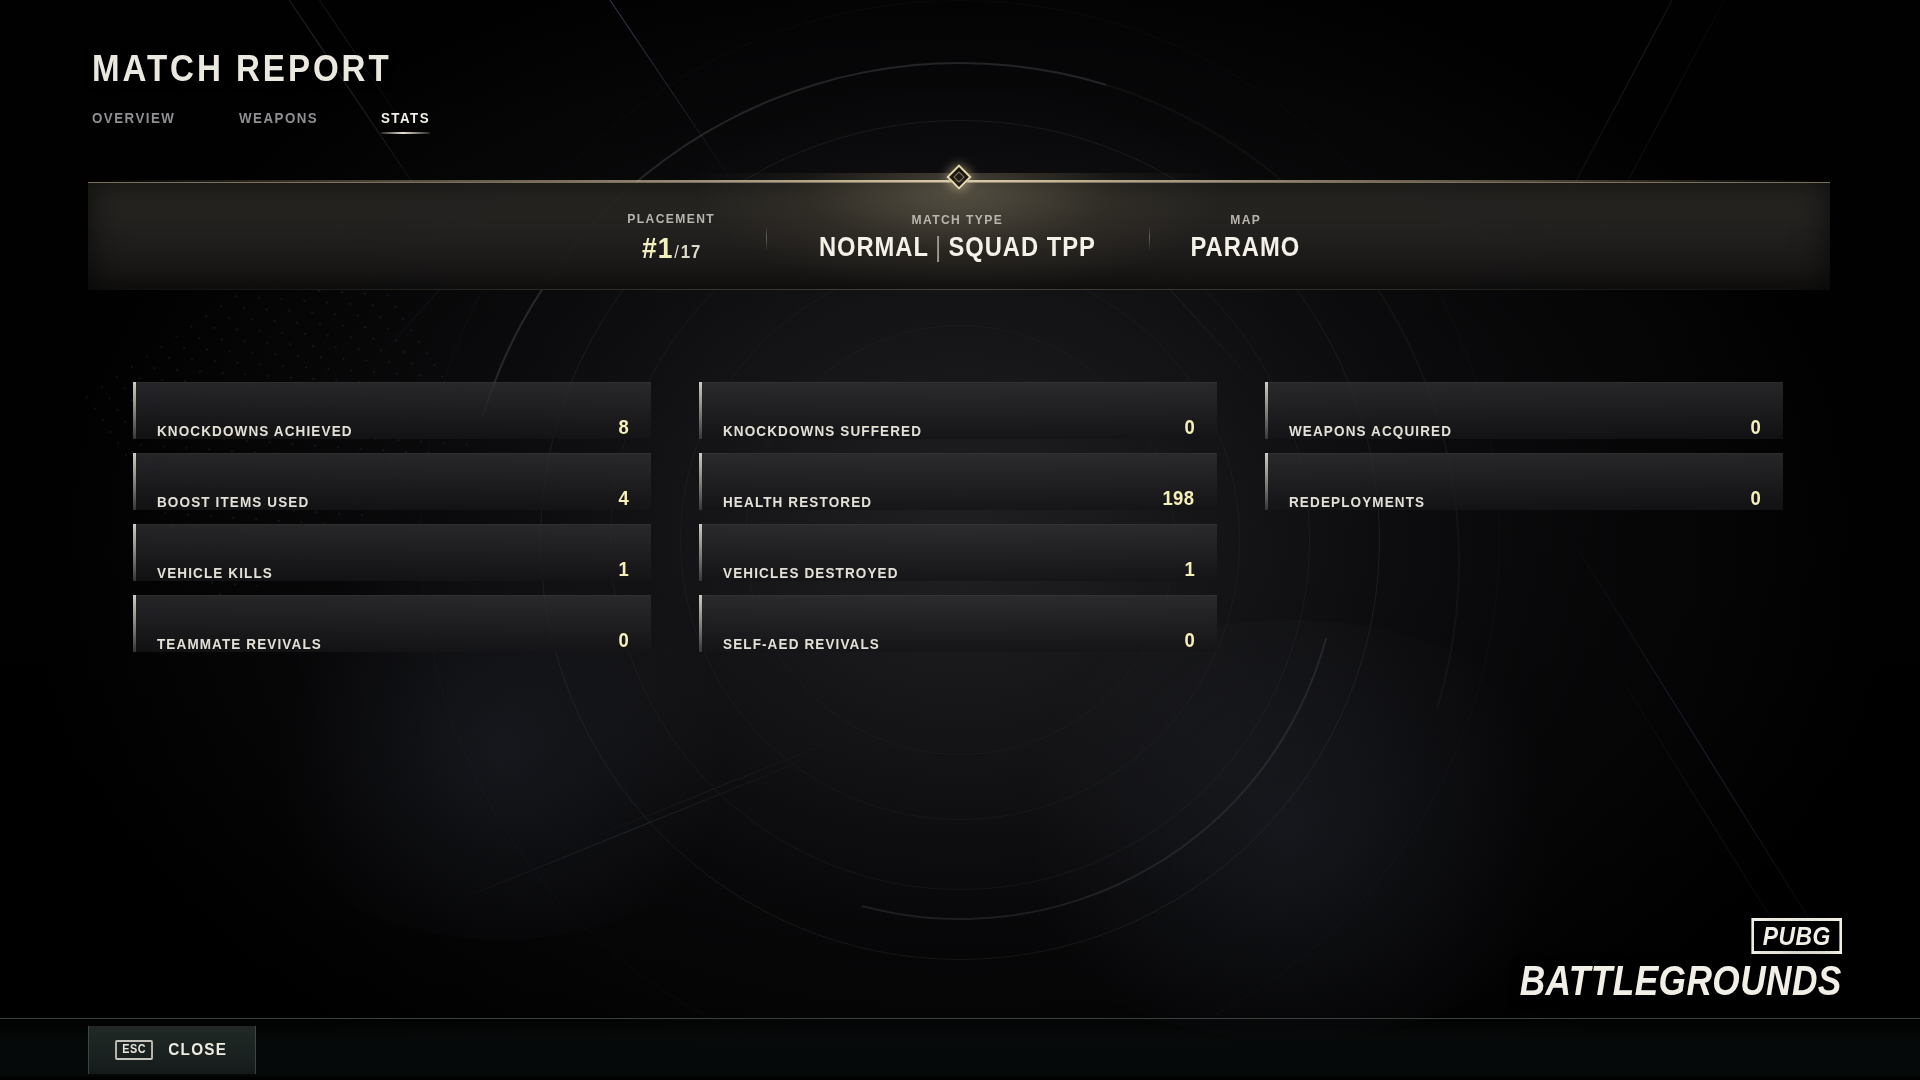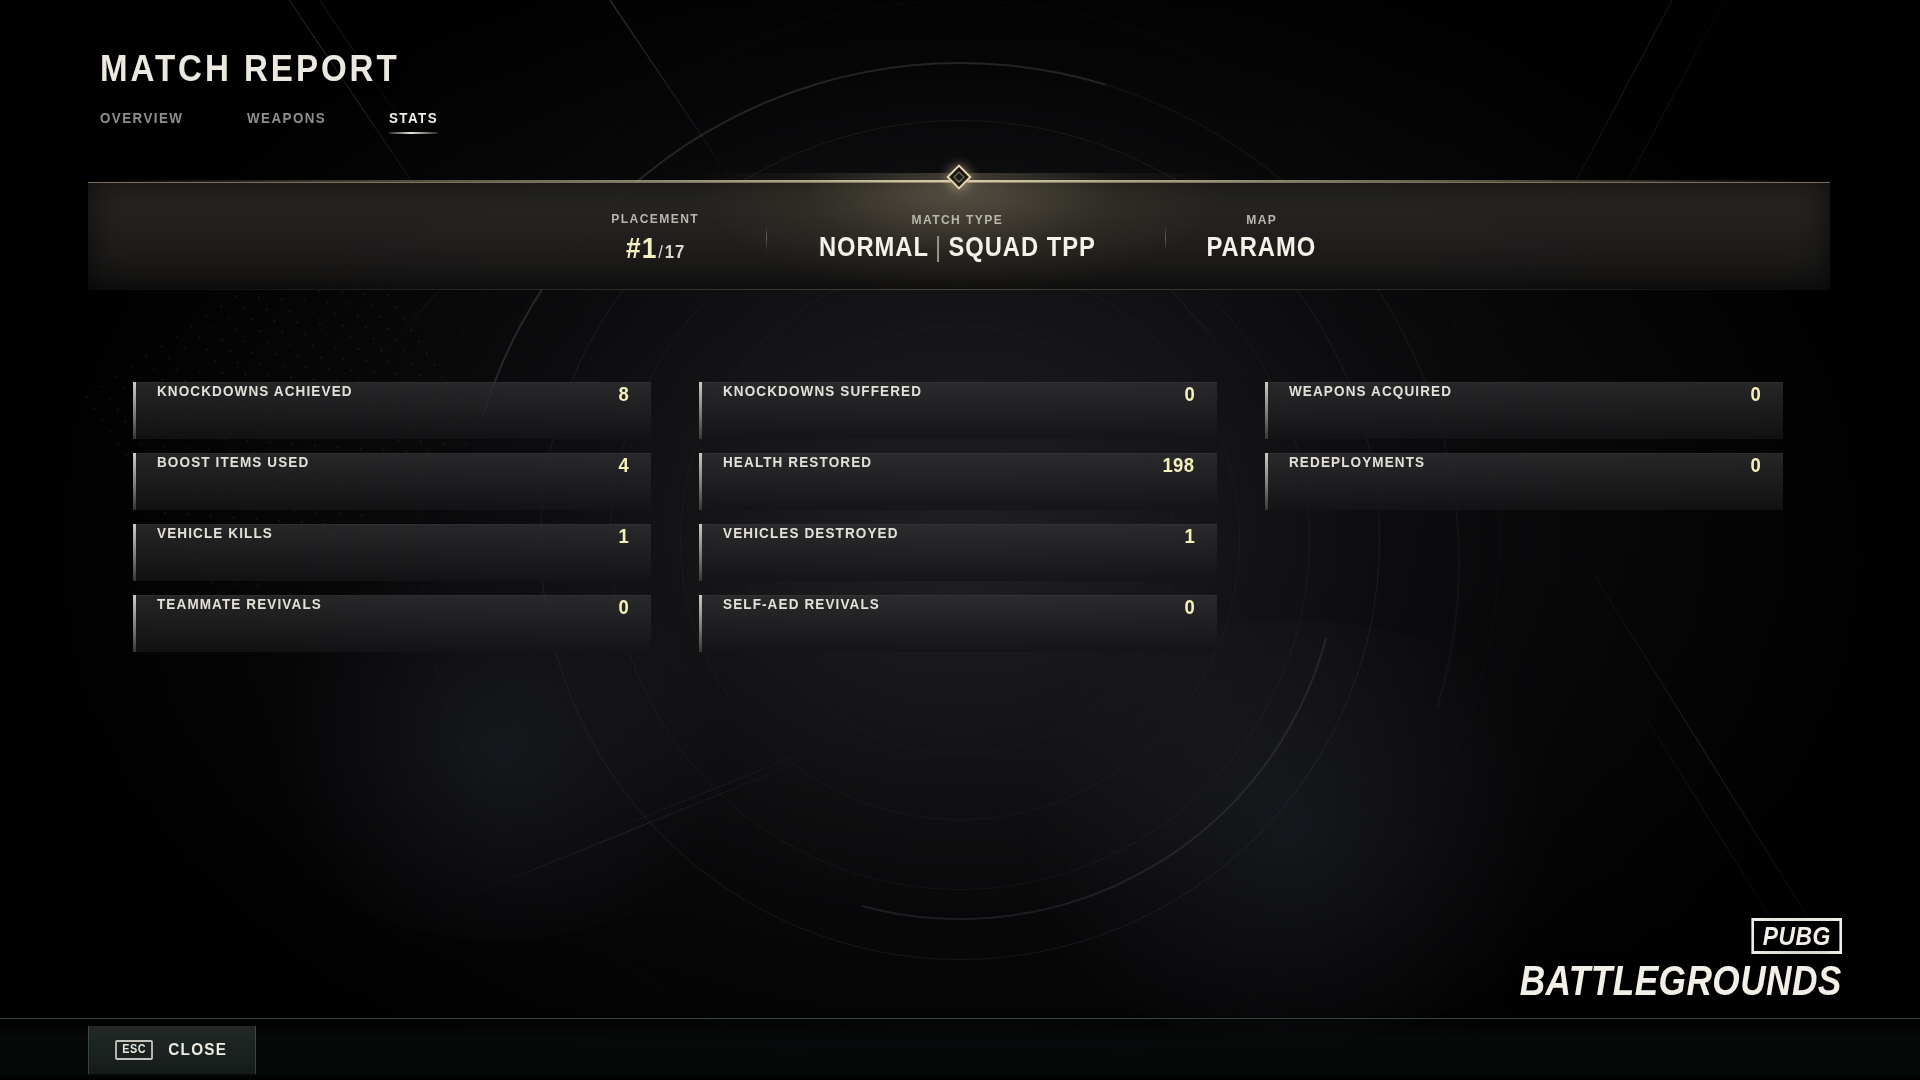--- a/index.html
+++ b/index.html
@@ -76,21 +76,21 @@
   }
   .b1{left:980px; top:620px; width:620px;height:420px;}
   .b2{left:240px; top:560px; width:520px;height:380px;}
   .dots{
     position:absolute; left:150px; top:250px; width:260px; height:330px;
     background-image:radial-gradient(rgba(190,195,205,0.22) 0.8px, transparent 0.9px);
     background-size:14px 18px; transform:rotate(56deg); opacity:.35; pointer-events:none;
   }
 
   
-  .header{ position:absolute; left:100px; top:48px; z-index:20;}
+  .header{ position:absolute; left:92px; top:48px; z-index:20;}
   .title{
     font-family:"Liberation Sans Narrow","Liberation Sans",sans-serif;
     font-size:36px; font-weight:700; letter-spacing:3.2px;
     color:#ebe8df; transform:scaleX(0.92); transform-origin:left center;
     text-shadow:0 2px 10px rgba(0,0,0,0.9);
   }
   .tabs{ display:flex; gap:56px; margin-top:20px; align-items:flex-end;}
   .tab{
     position:relative; font-size:14.5px; letter-spacing:1.6px; font-weight:700;
     color:#8e8f92; padding-bottom:8px; cursor:pointer;
@@ -125,21 +125,21 @@
   }
   .diamond{
     position:absolute; left:50%; top:-15px; transform:translateX(-50%) rotate(45deg);
     width:18px; height:18px; border:2px solid #e9d9ad; background:rgba(25,22,18,0.9);
     box-shadow:0 0 12px rgba(232,214,170,0.65);
   }
   .diamond::after{
     content:""; position:absolute; inset:3px; border:1px solid rgba(232,214,170,0.5);
   }
   .info-cells{
-    position:absolute; inset:0; display:flex; align-items:center; justify-content:center; gap:16px;
+    position:absolute; inset:0; display:flex; align-items:center; justify-content:center; gap:0;
   }
   .cell{
     position:relative; display:flex; flex-direction:column; align-items:center;
     padding:0 34px; min-width:120px;
   }
   .cell + .cell::before{
     content:""; position:absolute; left:0; top:14px; bottom:10px; width:1px;
     background:linear-gradient(180deg, rgba(190,185,175,0) 0%, rgba(190,185,175,0.42) 45%, rgba(190,185,175,0) 100%);
   }
   .cell-label{
@@ -160,21 +160,21 @@
   .cell.matchtype{ min-width:330px;}
   .cell.playtime{ min-width:190px;}
 
   
   .stats{
     position:absolute; left:133px; top:382px; width:1655px; z-index:20;
     display:grid; grid-template-columns:repeat(3, 518px); gap:0 48px;
   }
   .statcol{ display:flex; flex-direction:column; gap:14px;}
   .statrow{
-    position:relative; height:57px; display:flex; align-items:flex-start;
+    position:relative; height:57px; display:flex; align-items:flex-end;
     justify-content:space-between; padding:0 22px 0 24px;
     background:linear-gradient(180deg, rgba(48,48,50,0.78) 0%, rgba(33,33,35,0.80) 52%, rgba(20,20,22,0.82) 100%);
     box-shadow:inset 0 1px 0 rgba(255,255,255,0.035);
   }
   .statrow::before{
     content:""; position:absolute; left:0; top:0; bottom:0; width:3px;
     background:linear-gradient(180deg, rgba(215,212,200,0.95) 0%, rgba(150,148,140,0.75) 60%, rgba(90,88,84,0.5) 100%);
   }
   .stat-label{
     font-size:15px; letter-spacing:1.25px; font-weight:700; color:#e3e0d7;

